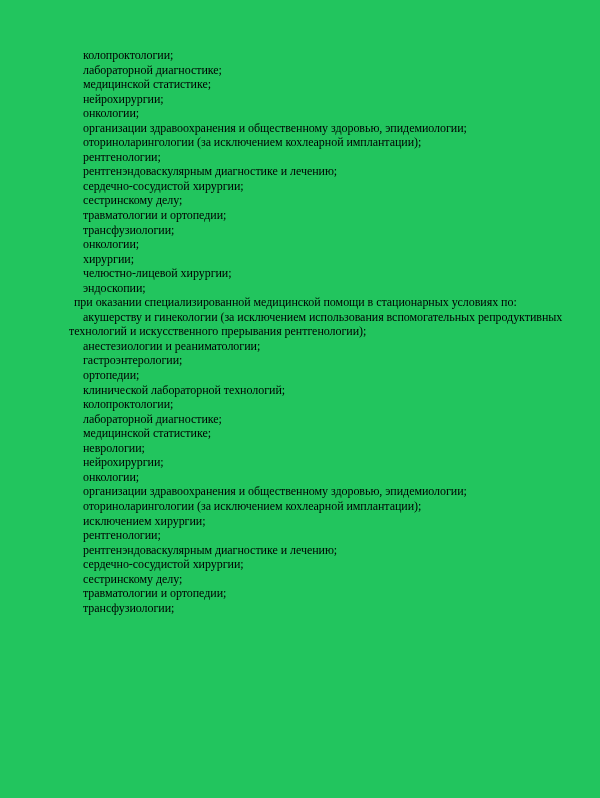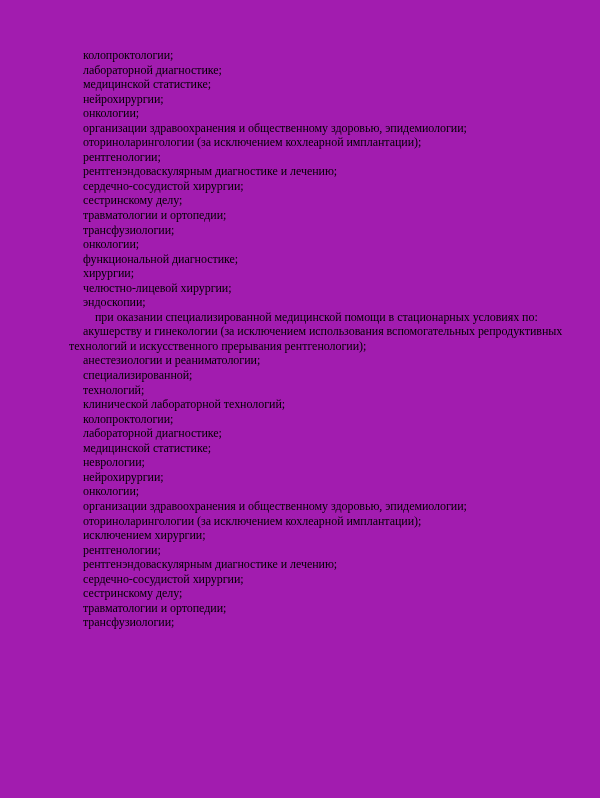--- a/index.html
+++ b/index.html
@@ -12,38 +12,38 @@
     background: #ffffff;
     position: relative;
     overflow: hidden;
   }
   .page {
     position: absolute;
     left: 0;
     top: 0;
     width: 600px;
     height: 798px;
-    background: #a21caf;
+    background: #22c55e;
     font-family: "Liberation Serif", serif;
     font-size: 12px;
     line-height: 14.54px;
     color: #000000;
   }
   .text-block {
     position: absolute;
     left: 69px;
     top: 48px;
     width: 505px;
   }
   .line {
     white-space: pre;
     letter-spacing: -0.05px;
   }
   .ind-item { padding-left: 14px; }
-  .ind-para { padding-left: 5px; margin-left: 21px; }
+  .ind-para { padding-left: 5px; }
   .ind-none { padding-left: 0; }
 </style>
 </head>
 <body>
 
 <div class="page">
   <div class="text-block" id="text-block">
       <div class="line ind-item">колопроктологии;</div>
       <div class="line ind-item">лабораторной диагностике;</div>
       <div class="line ind-item">медицинской статистике;</div>
@@ -51,30 +51,29 @@
       <div class="line ind-item">онкологии;</div>
       <div class="line ind-item">организации здравоохранения и общественному здоровью, эпидемиологии;</div>
       <div class="line ind-item">оториноларингологии (за исключением кохлеарной имплантации);</div>
       <div class="line ind-item">рентгенологии;</div>
       <div class="line ind-item">рентгенэндоваскулярным диагностике и лечению;</div>
       <div class="line ind-item">сердечно-сосудистой хирургии;</div>
       <div class="line ind-item">сестринскому делу;</div>
       <div class="line ind-item">травматологии и ортопедии;</div>
       <div class="line ind-item">трансфузиологии;</div>
       <div class="line ind-item">онкологии;</div>
-      <div class="line ind-item">функциональной диагностике;</div>
       <div class="line ind-item">хирургии;</div>
       <div class="line ind-item">челюстно-лицевой хирургии;</div>
       <div class="line ind-item">эндоскопии;</div>
       <div class="line ind-para">при оказании специализированной медицинской помощи в стационарных условиях по:</div>
       <div class="line ind-item">акушерству и гинекологии (за исключением использования вспомогательных репродуктивных</div>
       <div class="line ind-none">технологий и искусственного прерывания рентгенологии);</div>
       <div class="line ind-item">анестезиологии и реаниматологии;</div>
-      <div class="line ind-item">специализированной;</div>
-      <div class="line ind-item">технологий;</div>
+      <div class="line ind-item">гастроэнтерологии;</div>
+      <div class="line ind-item">ортопедии;</div>
       <div class="line ind-item">клинической лабораторной технологий;</div>
       <div class="line ind-item">колопроктологии;</div>
       <div class="line ind-item">лабораторной диагностике;</div>
       <div class="line ind-item">медицинской статистике;</div>
       <div class="line ind-item">неврологии;</div>
       <div class="line ind-item">нейрохирургии;</div>
       <div class="line ind-item">онкологии;</div>
       <div class="line ind-item">организации здравоохранения и общественному здоровью, эпидемиологии;</div>
       <div class="line ind-item">оториноларингологии (за исключением кохлеарной имплантации);</div>
       <div class="line ind-item">исключением хирургии;</div>

